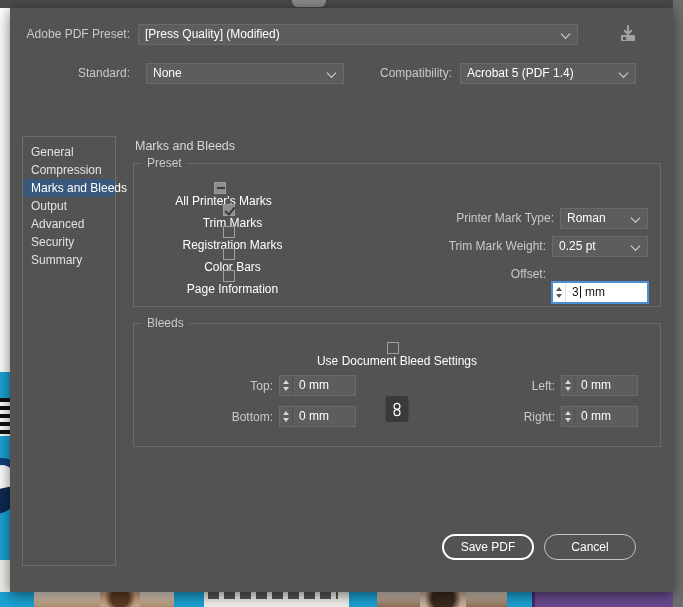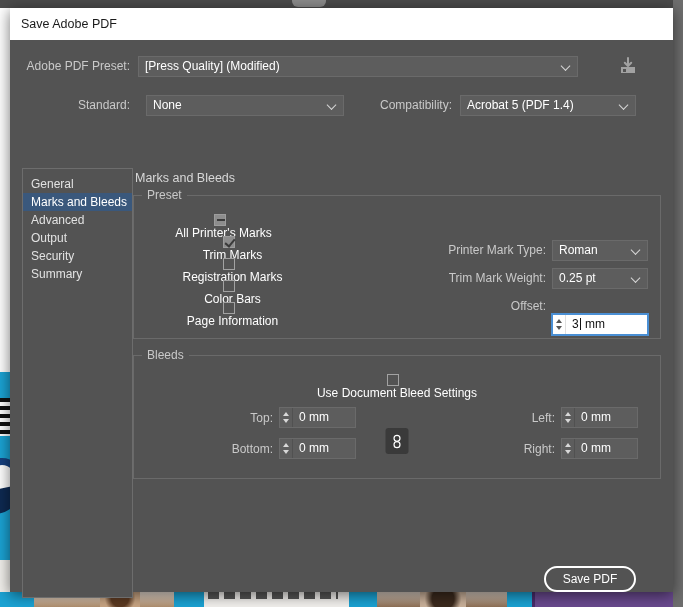--- a/index.html
+++ b/index.html
@@ -140,21 +140,21 @@
   }
 
   #std-label { width: 108px; margin-right: 16px; }
   #std-select { width: 198px; }
   #compat-label { width: 98px; margin: 0 8px 0 10px; }
   #compat-select { width: 176px; }
 
   
   #sidebar {
     position: absolute; left: 12px; top: 115px;
-    width: 111px; height: 430px;
+    width: 94px; height: 430px;
     background: #535353;
     border: 1px solid #6d6d6d;
     padding-top: 6px;
   }
   .side-item {
     height: 18px; line-height: 18px;
     padding-left: 8px;
     font-size: 12px;
     color: #e2e2e2;
     cursor: pointer;
@@ -327,23 +327,20 @@
   <div class="bb bb-p3"></div>
   <div class="bb bb-p4"></div>
   <div class="bb bb-c4"></div>
   <div class="bb bb-v1"></div>
   <div class="bb bb-w2"></div>
   <div class="bg-right-strip"></div>
 </div>
 
 <div id="dialog">
 
-  <div id="titlebar">
-    <span class="title">Save Adobe PDF</span>
-  </div>
 
   <div id="body">
 
     <div class="preset-row">
       <span class="lbl" id="preset-label">Adobe PDF Preset:</span>
       <div class="select" id="preset-select">
         <span>[Press Quality] (Modified)</span>
         <span class="chev"></span>
       </div>
       <div id="save-preset-icon">
@@ -363,23 +360,24 @@
       </div>
       <span class="lbl" id="compat-label">Compatibility:</span>
       <div class="select" id="compat-select">
         <span>Acrobat 5 (PDF 1.4)</span>
         <span class="chev"></span>
       </div>
     </div>
 
     <div id="sidebar">
       <div class="side-item">General</div>
+      <div class="side-item">Compression</div>
       <div class="side-item active">Marks and Bleeds</div>
+      <div class="side-item">Output</div>
       <div class="side-item">Advanced</div>
-      <div class="side-item">Output</div>
       <div class="side-item">Security</div>
       <div class="side-item">Summary</div>
     </div>
 
     <div id="pane">
       <div id="pane-title">Marks and Bleeds</div>
 
       <div class="group">
         <span class="glabel">Preset</span>
 
@@ -409,21 +407,21 @@
             <div class="chk-row indent">
               <span class="chk empty"></span>
               <span class="chk-label">Page Information</span>
             </div>
           </div>
 
           <div id="marks-right">
 
             <div class="field-row">
               <span class="flabel">Printer Mark Type:</span>
-              <div class="select" style="width:96px;">
+              <div class="select" style="width:88px;">
                 <span>Roman</span>
                 <span class="chev"></span>
               </div>
             </div>
 
             <div class="field-row">
               <span class="flabel">Trim Mark Weight:</span>
               <div class="select" style="width:96px;">
                 <span>0.25 pt</span>
                 <span class="chev"></span>
@@ -492,16 +490,17 @@
               </div>
             </div>
           </div>
 
         </div>
       </div>
     </div>
 
     <div id="footer">
       <div class="btn primary">Save PDF</div>
+      <div class="btn">Cancel</div>
     </div>
 
   </div>
 </div>
 
 </body></html>

